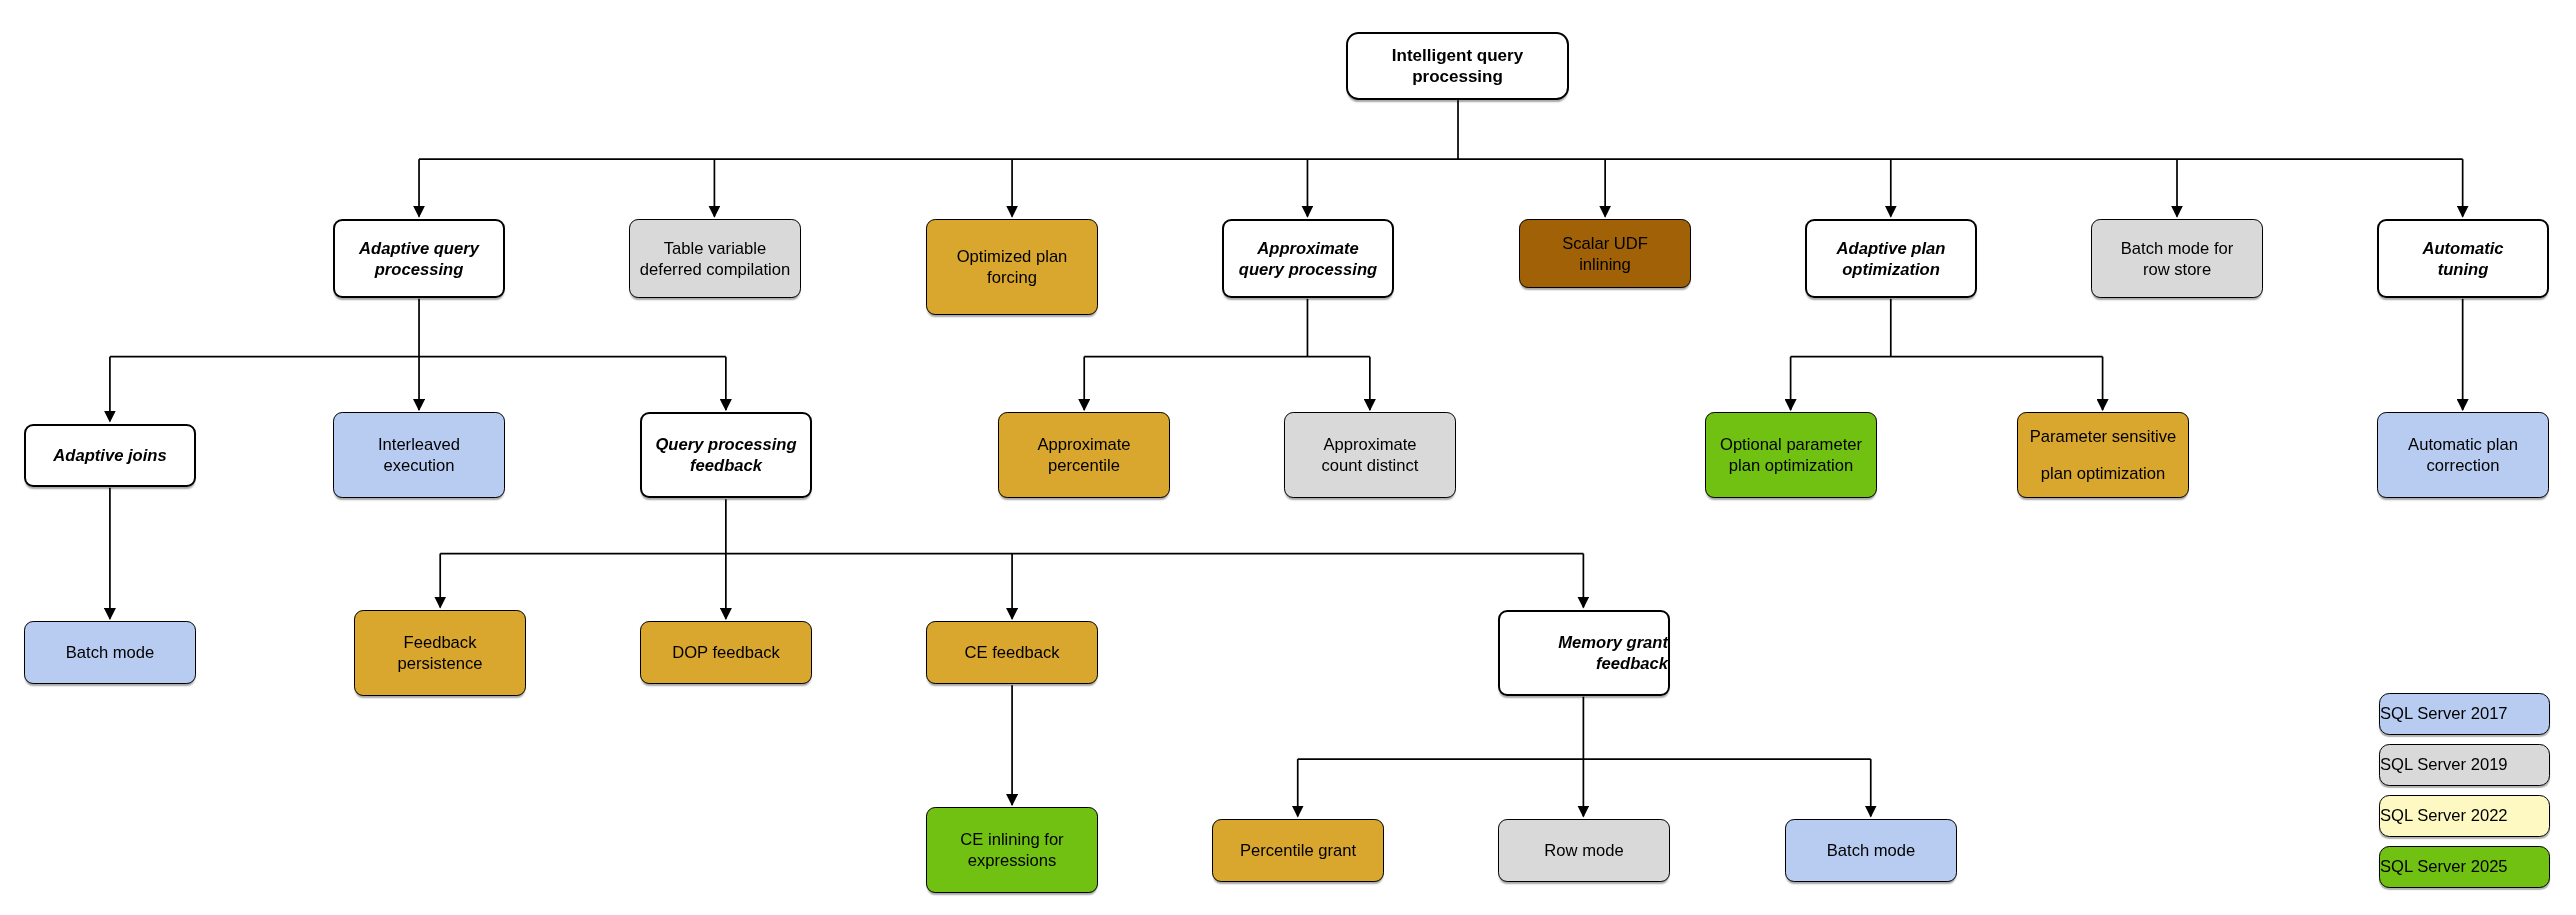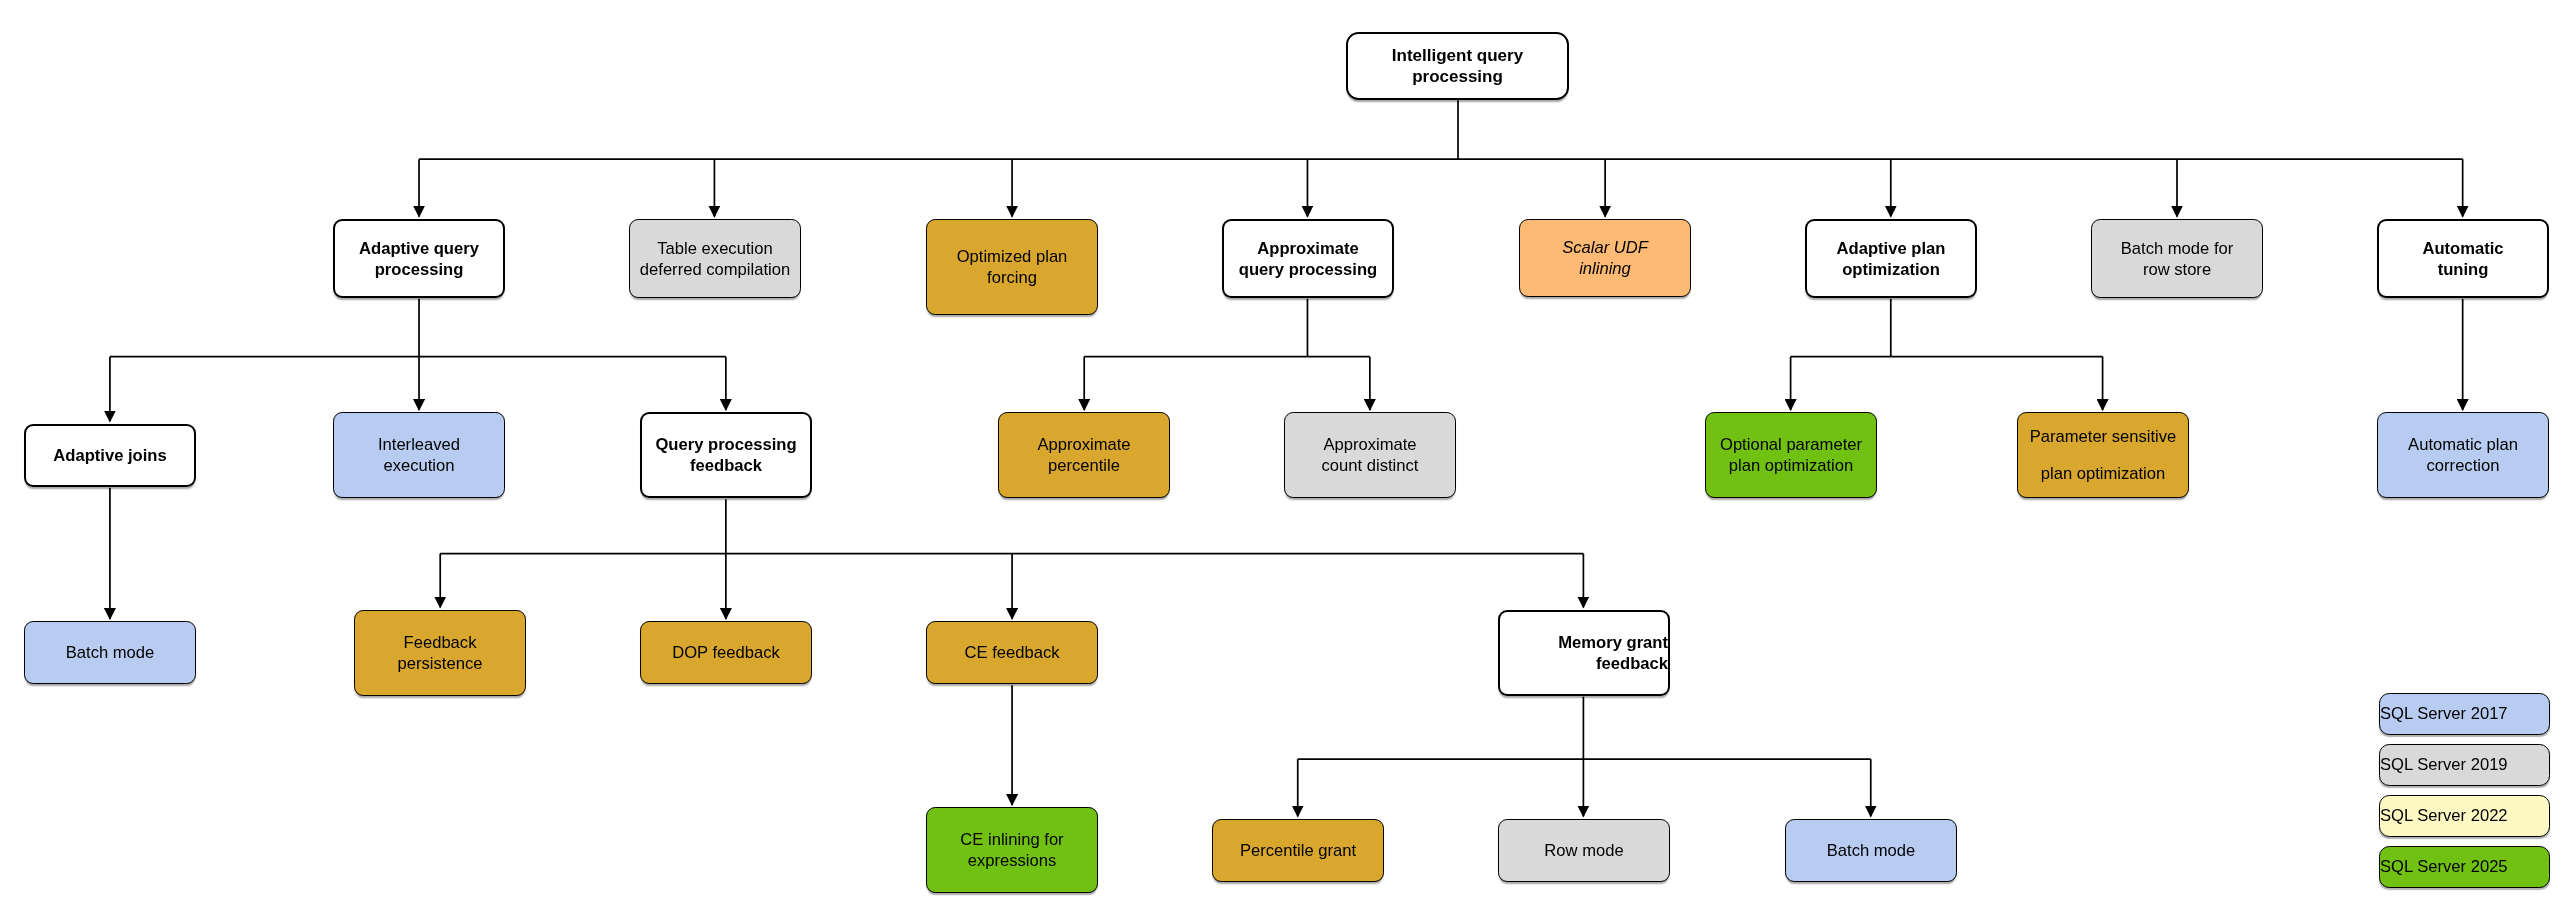--- a/index.html
+++ b/index.html
@@ -15,21 +15,21 @@
     justify-content: center;
     border: 1.7px solid #000000;
     border-radius: 9.2px;
     font-size: 16.6px;
     line-height: 21px;
     color: #000000;
     text-align: center;
     box-shadow: 0 2.3px 1.7px -1.1px rgba(0,0,0,0.35);
     background: #ffffff;
   }
-  .node.parent { font-weight: bold; border-width: 2.3px; }
+  .node.parent { font-weight: bold; border-width: 2.3px; font-style: italic; }
   .node.root { font-weight: bold; border-width: 2.3px; border-radius: 12.6px; font-size: 17px; }
   .legend-item {
     position: absolute;
     box-sizing: border-box;
     display: flex;
     align-items: center;
     justify-content: flex-start;
     border: 1.7px solid #000000;
     border-radius: 10.3px;
     font-size: 16.6px;
@@ -91,32 +91,32 @@
   <div id="nodes">
       <div class="node root" style="left: 1346px; top: 31.5px; width: 223px; height: 68px; background: rgb(255, 255, 255);">
         <div>Intelligent query</div>
         <div>processing</div>
       </div>
       <div class="node parent" style="left: 333px; top: 219px; width: 172px; height: 79px; background: rgb(255, 255, 255);">
         <div>Adaptive query</div>
         <div>processing</div>
       </div>
       <div class="node " style="left: 629px; top: 219px; width: 172px; height: 79px; background: rgb(217, 217, 217);">
-        <div>Table execution</div>
+        <div>Table variable</div>
         <div>deferred compilation</div>
       </div>
       <div class="node " style="left: 926px; top: 219px; width: 172px; height: 96px; background: rgb(217, 166, 46);">
         <div>Optimized plan</div>
         <div>forcing</div>
       </div>
       <div class="node parent" style="left: 1222px; top: 219px; width: 172px; height: 79px; background: rgb(255, 255, 255);">
         <div>Approximate</div>
         <div>query processing</div>
       </div>
-      <div class="node " style="left: 1519px; top: 219px; width: 172px; height: 78px; background: #fdba74; font-style: italic;">
+      <div class="node " style="left: 1519px; top: 219px; width: 172px; height: 69px; background: #a16207;">
         <div>Scalar UDF</div>
         <div>inlining</div>
       </div>
       <div class="node parent" style="left: 1805px; top: 219px; width: 172px; height: 79px; background: rgb(255, 255, 255);">
         <div>Adaptive plan</div>
         <div>optimization</div>
       </div>
       <div class="node " style="left: 2091px; top: 219px; width: 172px; height: 79px; background: rgb(217, 217, 217);">
         <div>Batch mode for</div>
         <div>row store</div>

